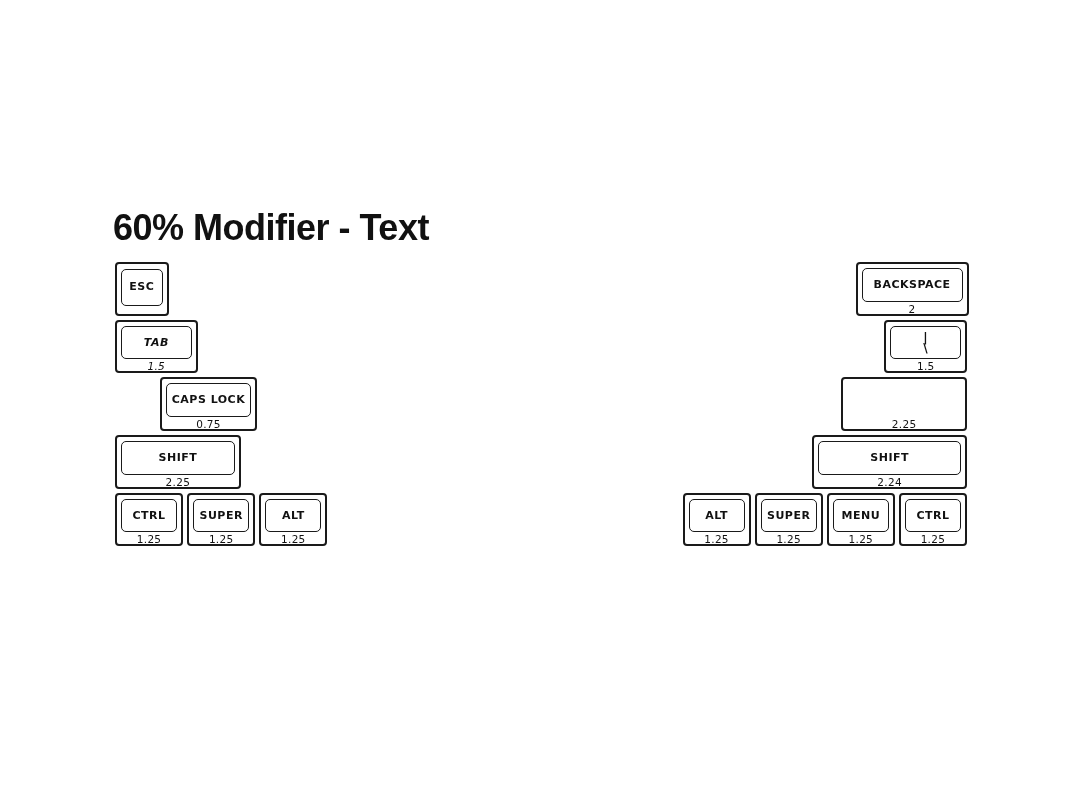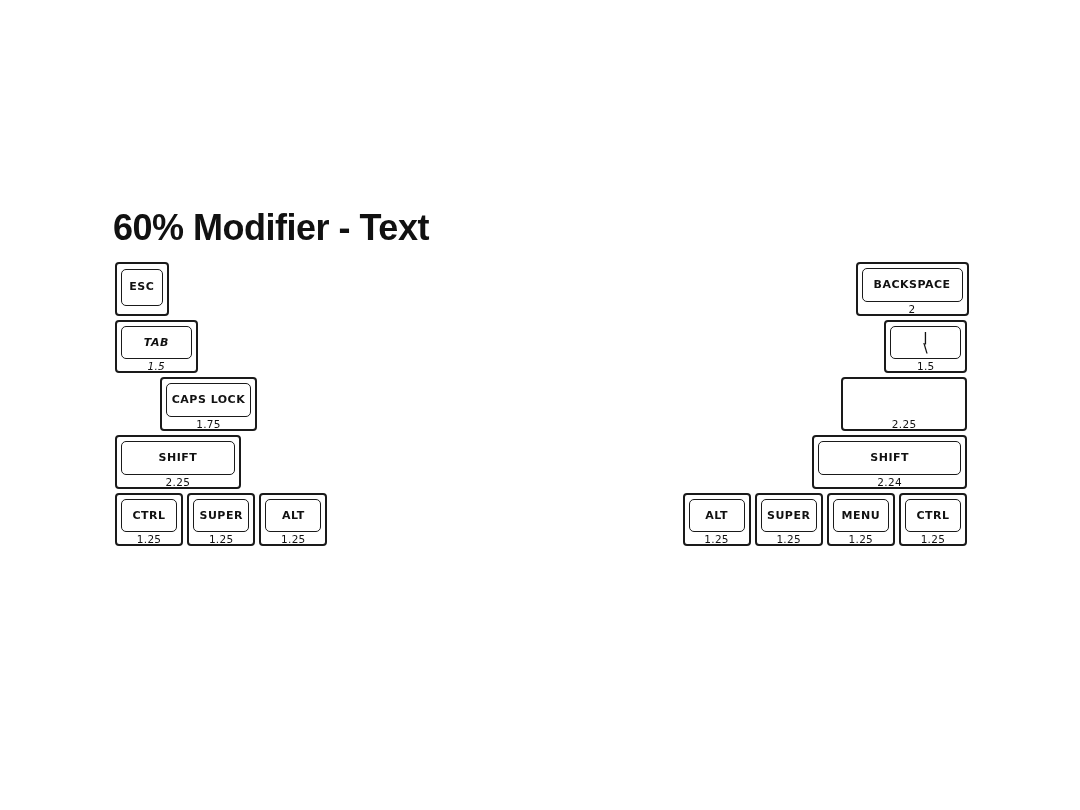--- a/index.html
+++ b/index.html
@@ -98,21 +98,21 @@
       <div class="key" style="left: 115px; top: 319.7px; width: 82.55px; height: 53.7px; font-style: italic;">
         <div class="key-top">
           <div class="legend-line">TAB</div>
         </div>
         <div class="key-size">1.5</div>
       </div>
       <div class="key" style="left: 115px; top: 377.4px; width: 96.975px; height: 53.7px; margin-left: 45px;">
         <div class="key-top">
           <div class="legend-line">CAPS LOCK</div>
         </div>
-        <div class="key-size">1.75</div>
+        <div class="key-size">0.75</div>
       </div>
       <div class="key" style="left: 115px; top: 435.1px; width: 125.825px; height: 53.7px;">
         <div class="key-top">
           <div class="legend-line">SHIFT</div>
         </div>
         <div class="key-size">2.25</div>
       </div>
       <div class="key" style="left: 115px; top: 492.8px; width: 68.125px; height: 53.7px;">
         <div class="key-top">
           <div class="legend-line">CTRL</div>

